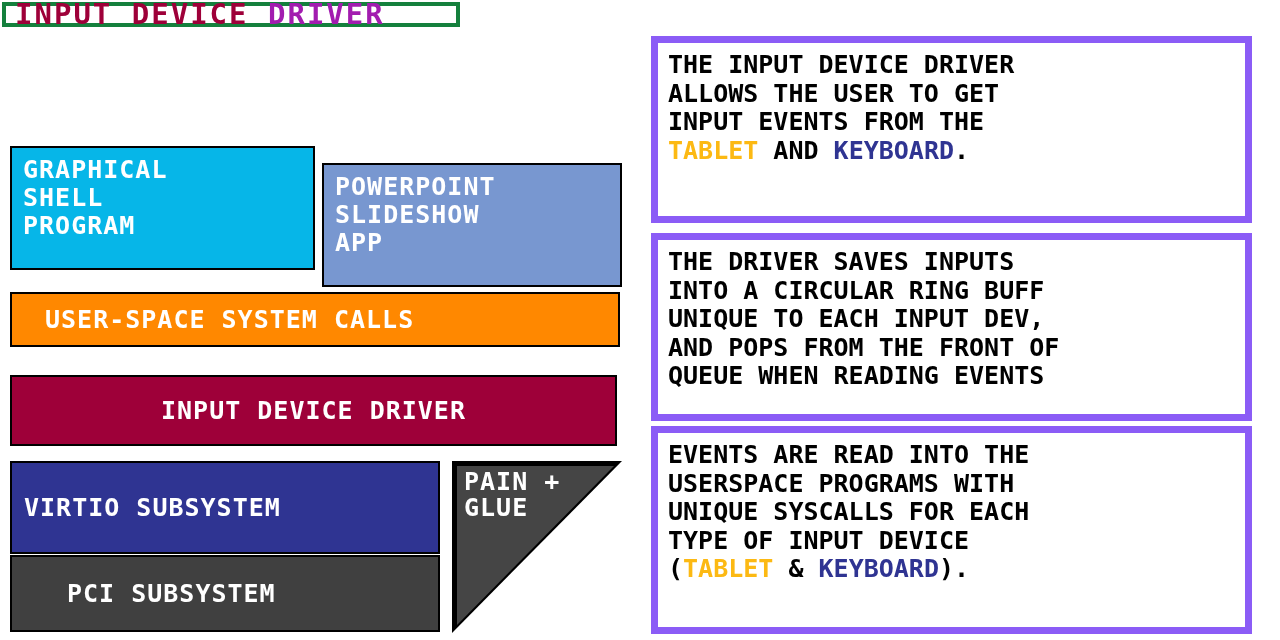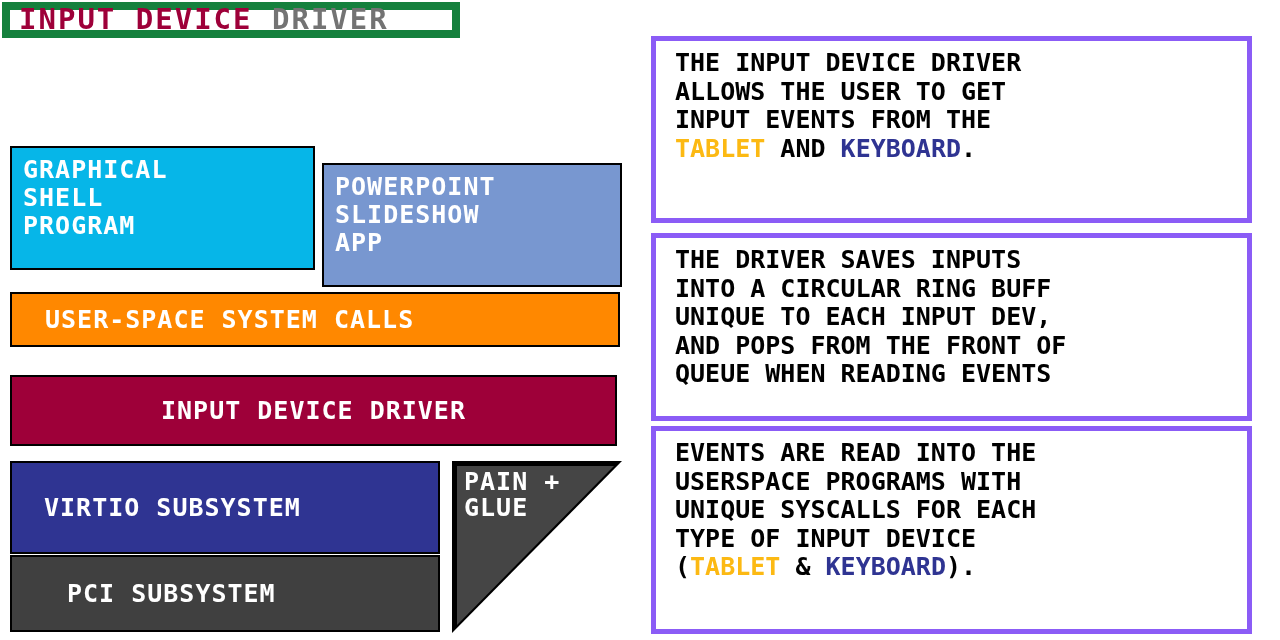--- a/index.html
+++ b/index.html
@@ -27,34 +27,34 @@
     white-space: pre;
     line-height: 1.02;
   }
 
   
   #title-box {
     position: absolute;
     left: 2px;
     top: 2px;
     width: 458px;
-    height: 36px;
-    border: 8px solid #15803d;
+    height: 25px;
+    border: 4px solid #15803d;
     background: #ffffff;
     box-sizing: border-box;
     display: flex;
     align-items: center;
     padding-left: 9px;
   }
   #title-box .px {
     font-size: 29px;
     letter-spacing: 2px;
   }
   .t-red  { color: #9e0039; }
-  .t-blk  { color: #737373; }
+  .t-blk  { color: #a21caf; }
 
   
   .layer {
     position: absolute;
     border: 2px solid #000000;
     box-sizing: border-box;
     display: flex;
     align-items: center;
     color: #ffffff;
   }
@@ -85,21 +85,21 @@
   }
   #layer-driver {
     left: 10px; top: 375px; width: 607px; height: 71px;
     background: #9e0039;
     justify-content: center;
   }
   #layer-virtio {
     left: 10px; top: 461px; width: 430px; height: 93px;
     background: #2f3492;
     justify-content: flex-start;
-    padding-left: 32px;
+    padding-left: 12px;
   }
   #layer-pci {
     left: 10px; top: 555px; width: 430px; height: 77px;
     background: #ed1c24;
     justify-content: flex-start;
     padding-left: 55px;
   }
 
   
   #pain-glue {
@@ -128,24 +128,24 @@
     top: 8px;
     color: #ffffff;
     font-size: 25px;
     line-height: 1.1;
     z-index: 2;
   }
 
   
   .note {
     position: absolute;
-    border: 5px solid #8b5cf6;
+    border: 7px solid #8b5cf6;
     background: #ffffff;
     box-sizing: border-box;
-    padding: 8px 0 0 19px;
+    padding: 8px 0 0 10px;
   }
   .note .px {
     font-size: 25px;
     line-height: 1.14;
     color: #000000;
     letter-spacing: 0px;
   }
   .hl-tablet   { color: #fcb913; }
   .hl-keyboard { color: #2f3492; }
 

